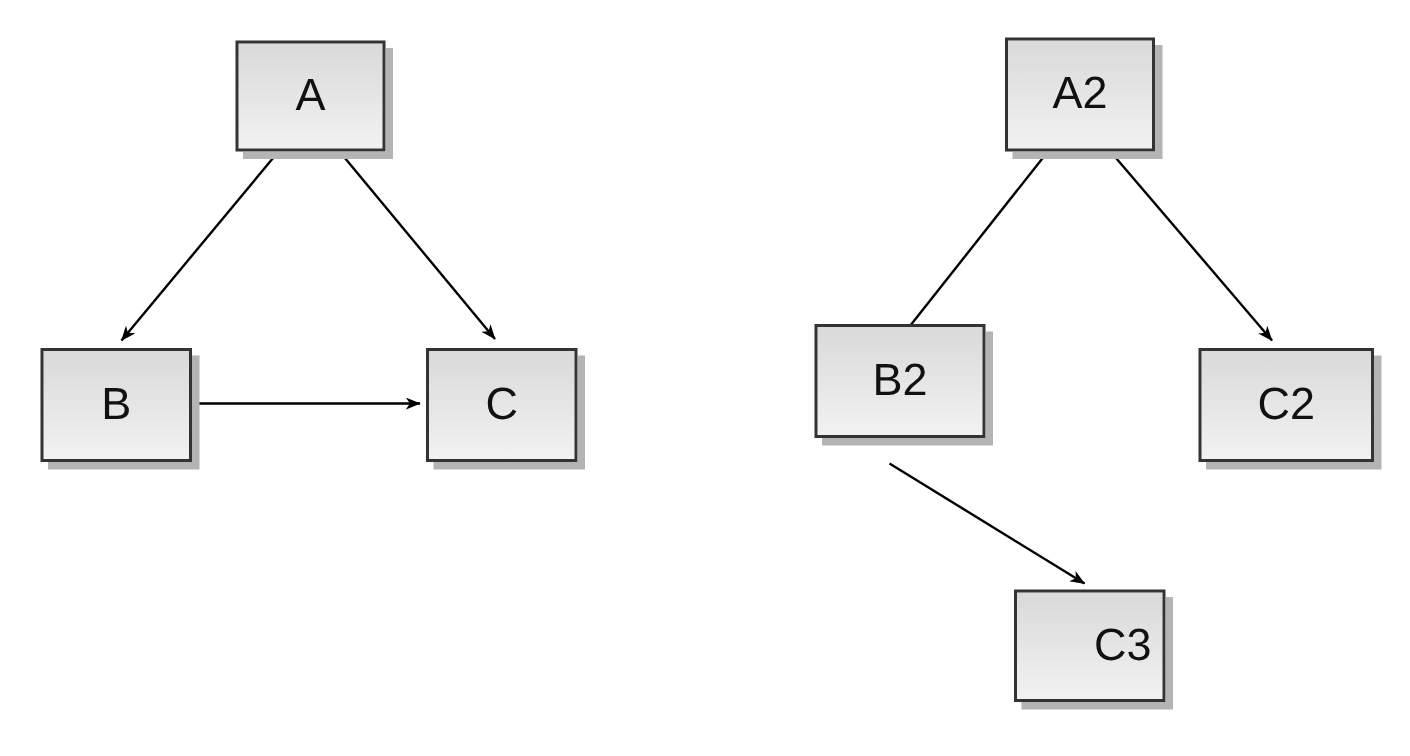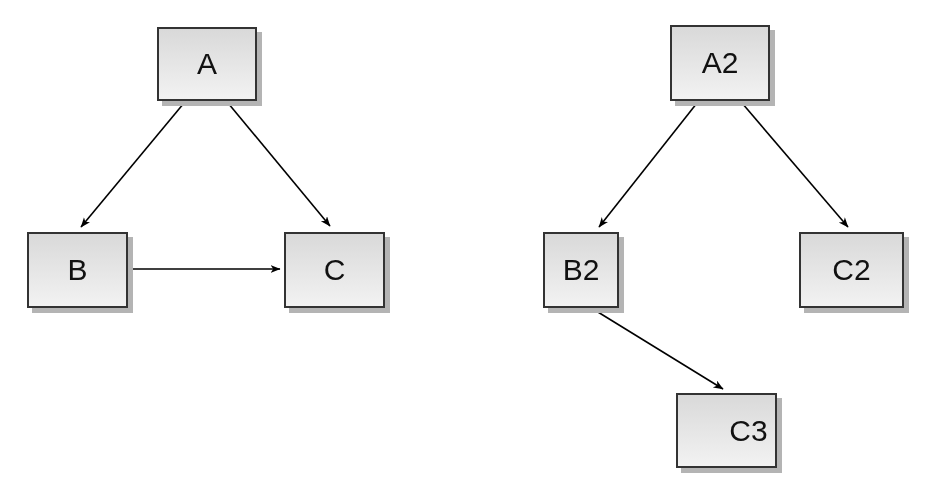--- a/index.html
+++ b/index.html
@@ -37,22 +37,22 @@
     font-size: 30px;
     color: #111111;
     line-height: 1;
     user-select: none;
   }
   
   .node-A  { left: 157px; top:  27px; width: 100px; height: 74px; }
   .node-B  { left:  27px; top: 232px; width: 101px; height: 76px; }
   .node-C  { left: 284px; top: 232px; width: 101px; height: 76px; }
   .node-A2 { left: 670px; top:  25px; width: 100px; height: 76px; align-items: center; }
-  .node-B2 { left: 543px; top: 232px; width: 76px; height: 76px; text-align: right; }
-  .node-C2 { left: 799px; top: 232px; width: 105px; height: 76px; }
+  .node-B2 { left: 543px; top: 216px; width: 114px; height: 76px; text-align: right; }
+  .node-C2 { left: 799px; top: 232px; width: 117px; height: 76px; }
   .node-C3 { left: 676px; top: 393px; width: 101px; height: 75px; padding-left: 44px; }
   .edge {
     stroke: #000000;
     stroke-width: 1.6;
     fill: none;
   }
 </style>
 </head>
 <body>
 

